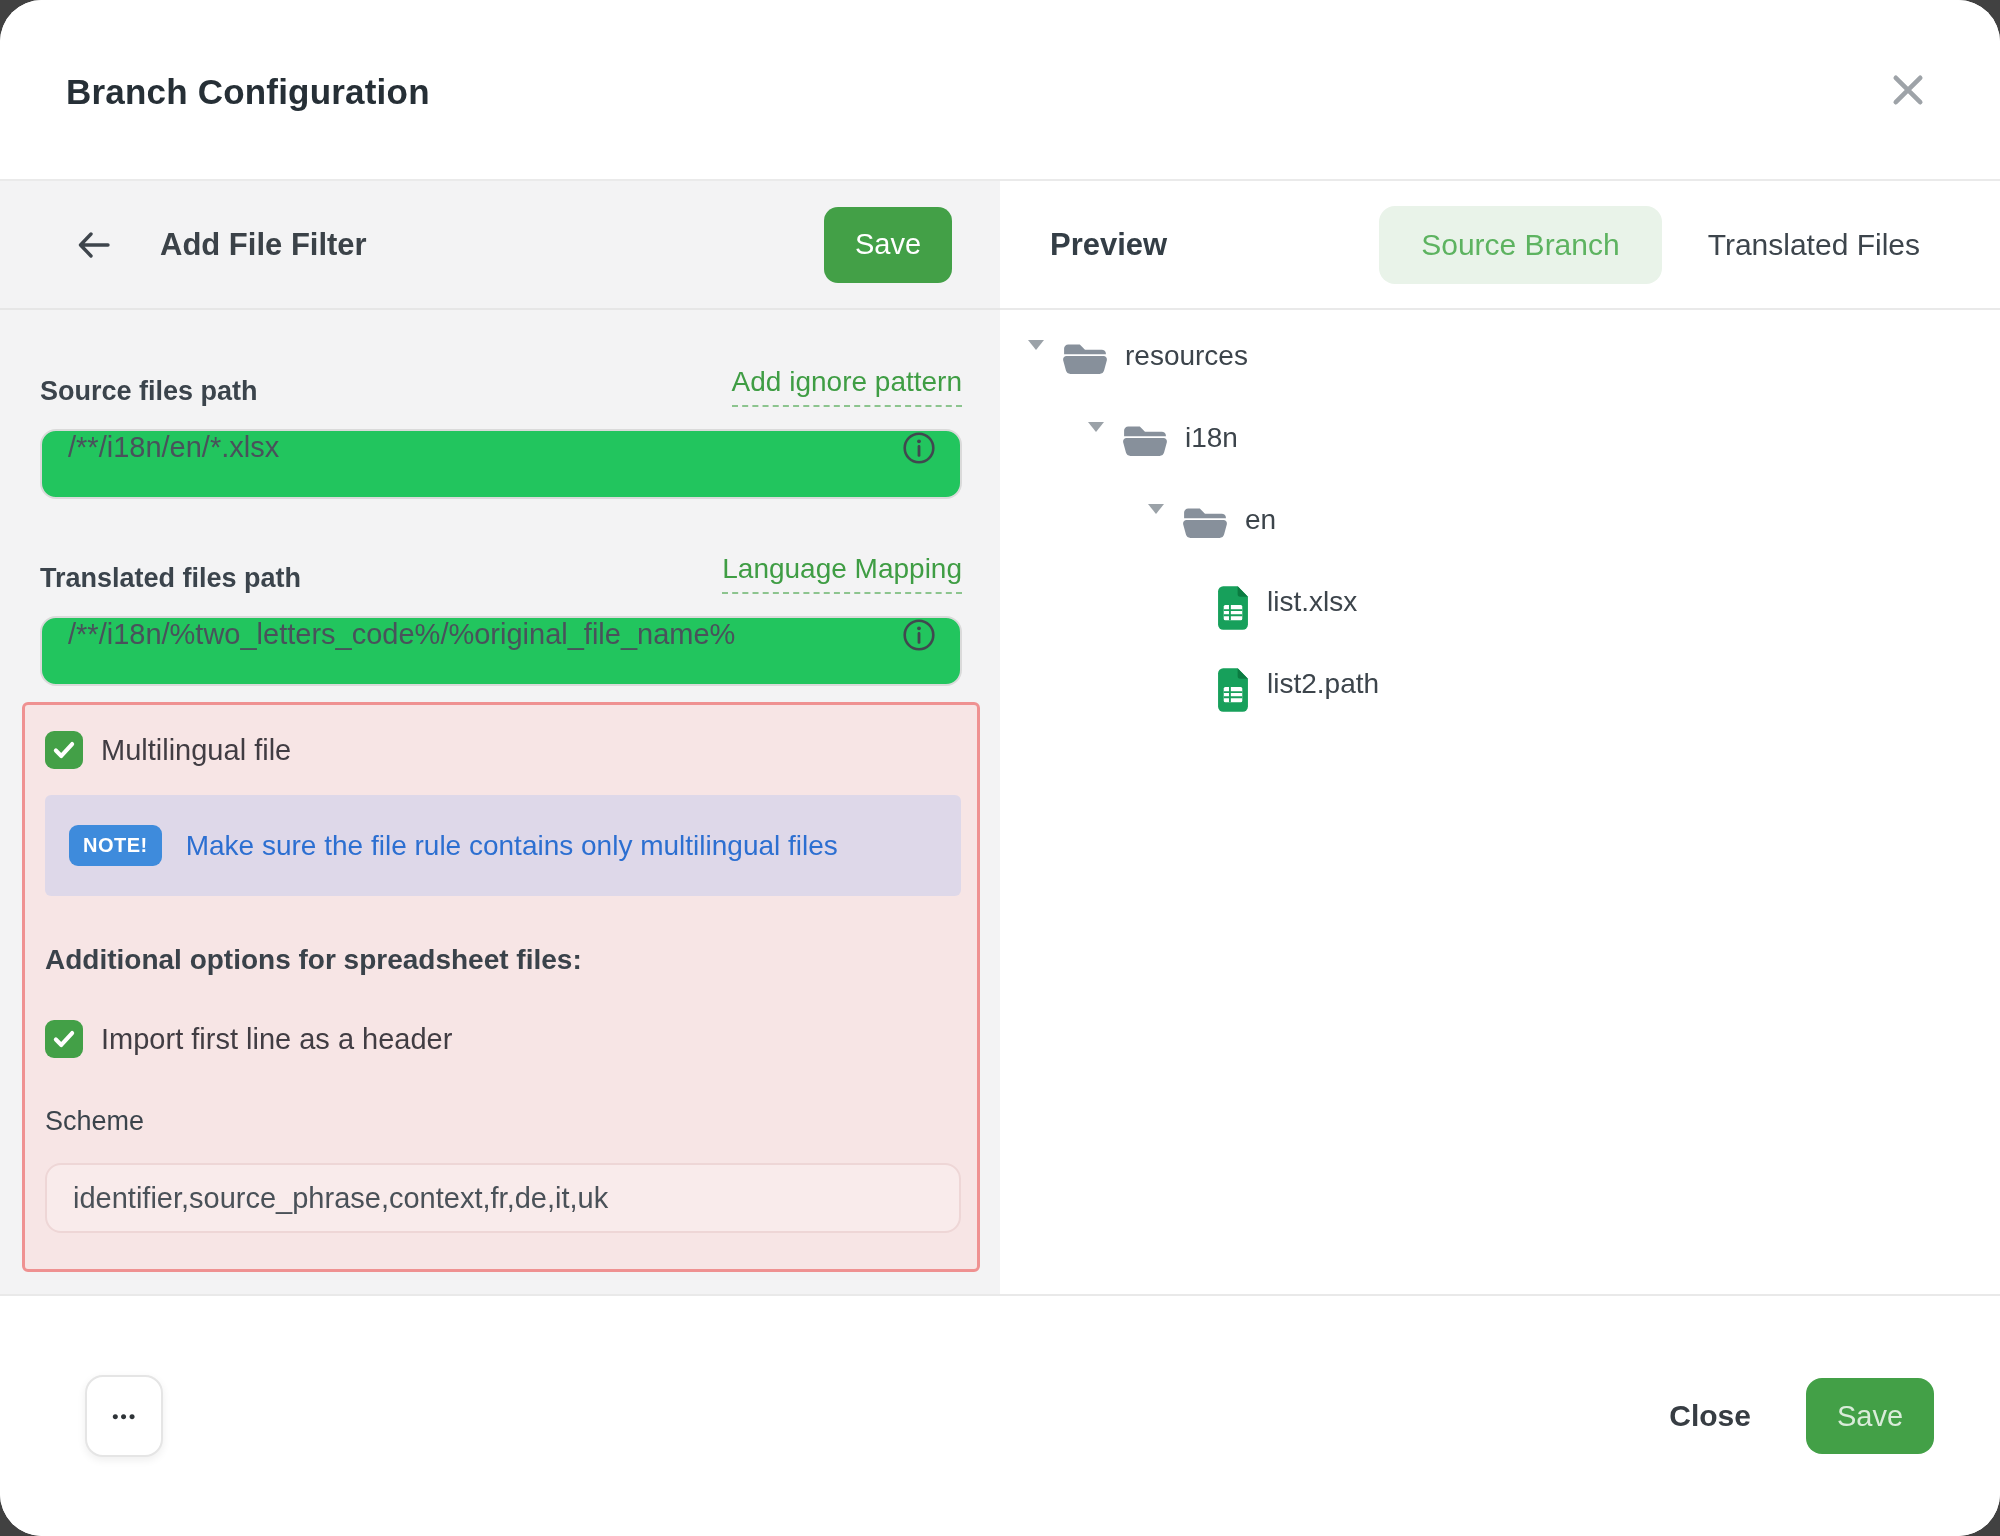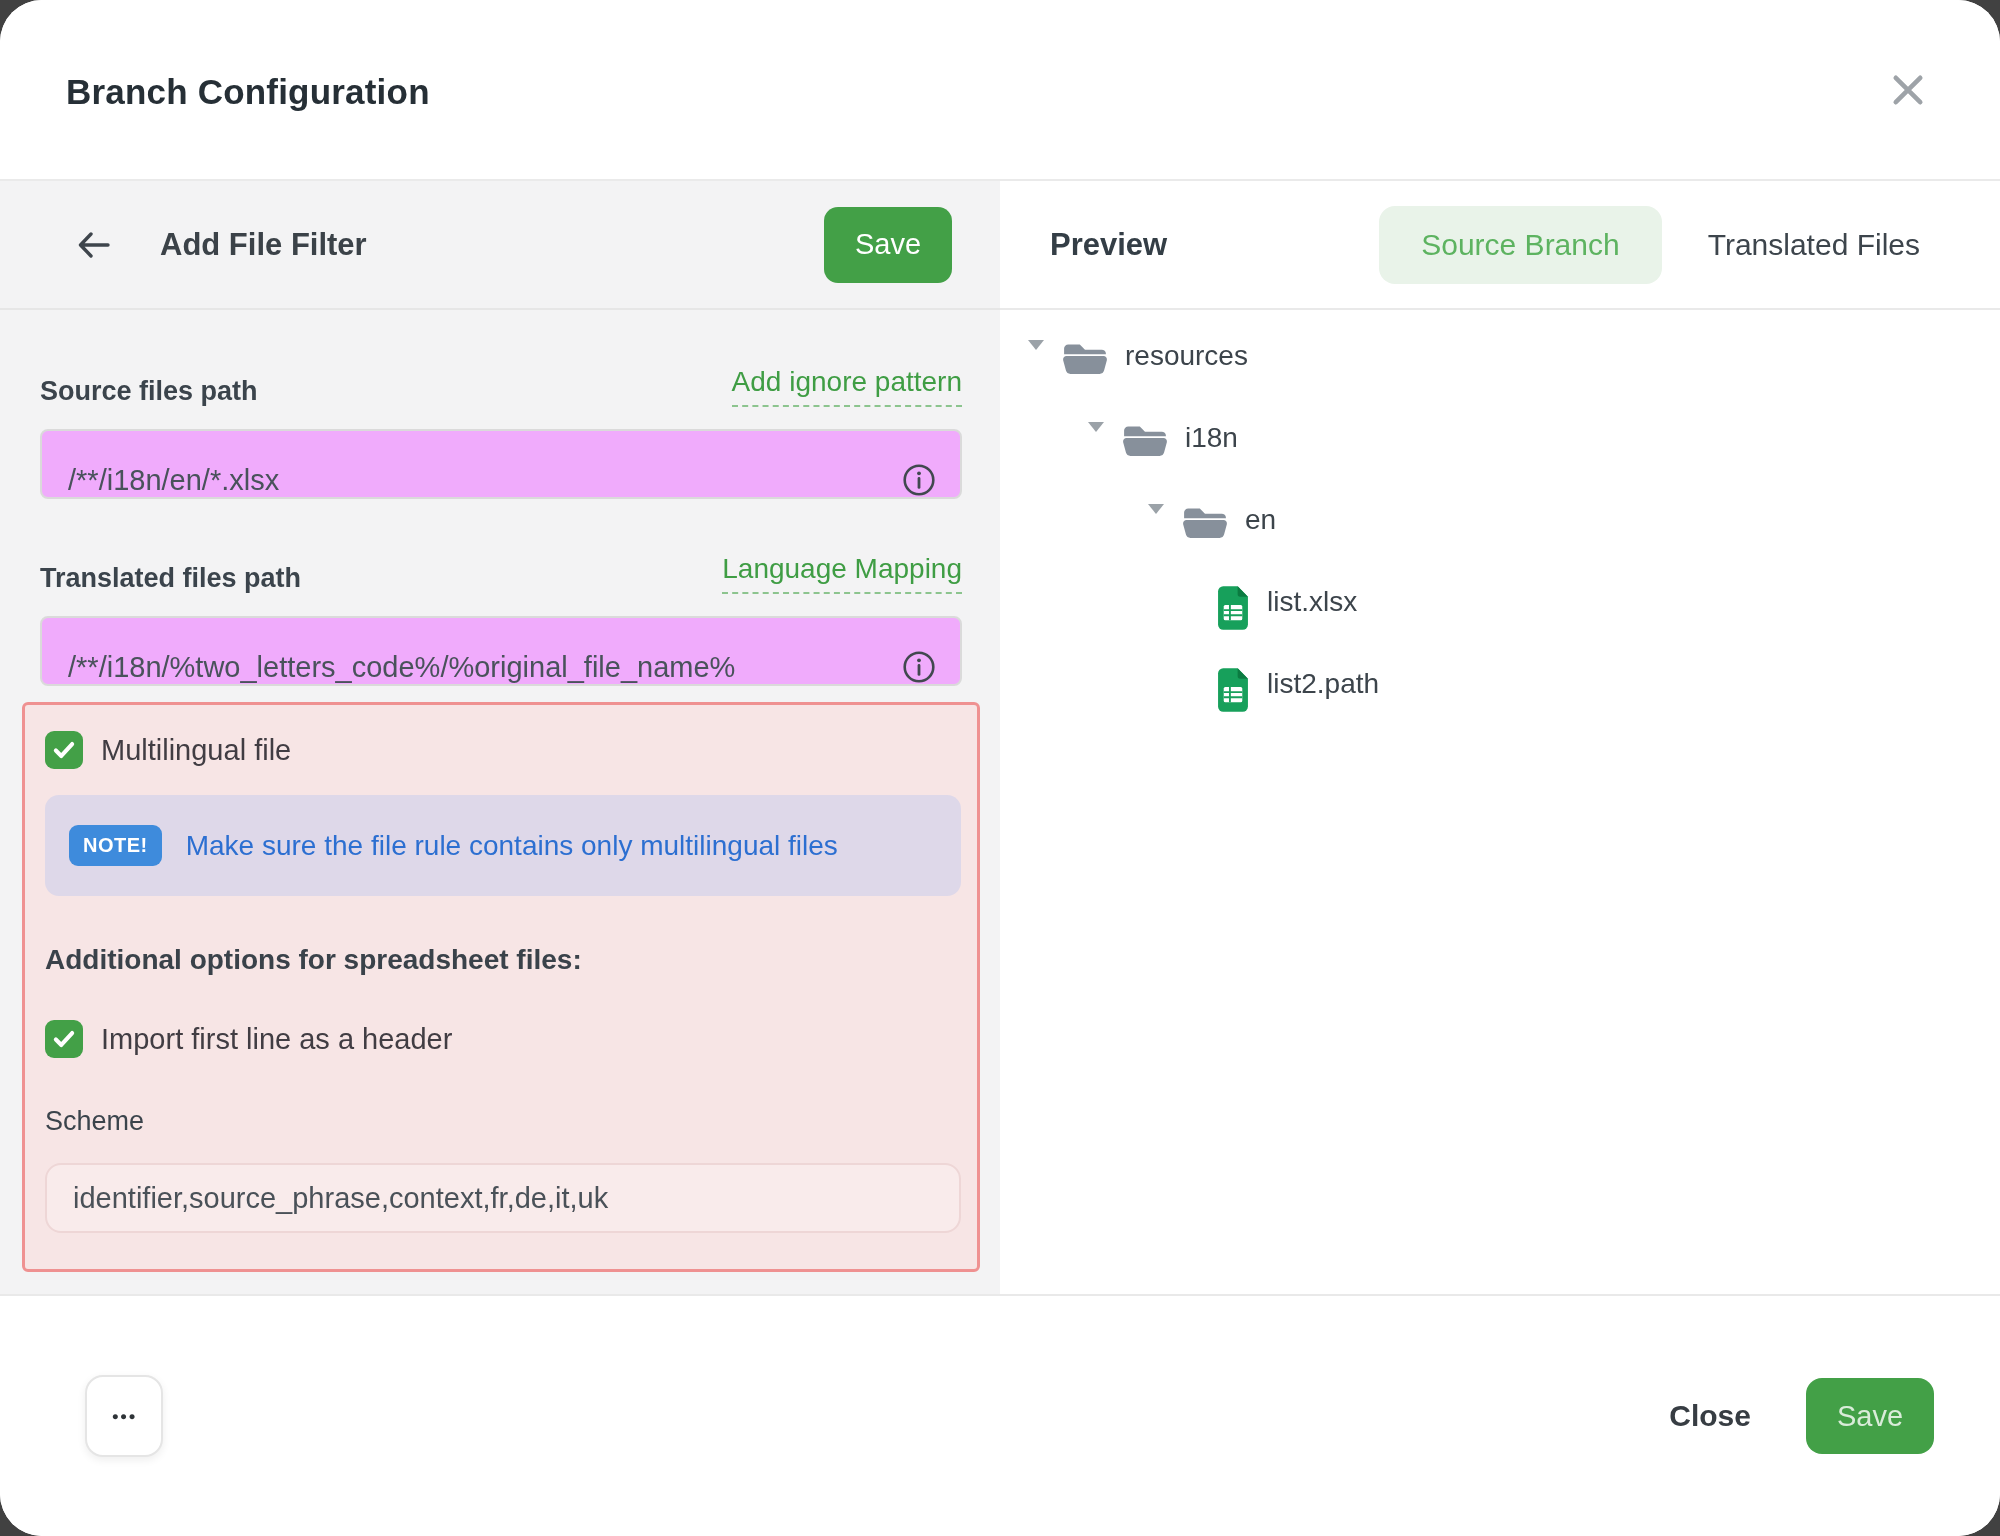--- a/index.html
+++ b/index.html
@@ -61,22 +61,22 @@
 
   .label-row { display:flex; align-items:flex-end; justify-content:space-between; margin-top:56px; }
   .field-label { font-size:27px; font-weight:600; color:#3b444c; }
   .green-link {
     font-size:28px; color:#3f9d44; text-decoration:none;
     border-bottom:2px dashed #8cc48e; padding-bottom:7px;
     cursor:pointer;
   }
   .text-field {
     margin-top:22px; height:70px;
-    background:#f0abfc; border:2px solid #dadada; border-radius:8px;
-    display:flex; align-items:flex-end; padding:0 24px 0 26px;
+    background:#22c55e; border:2px solid #dadada; border-radius:16px;
+    display:flex; align-items:flex-start; padding:0 24px 0 26px;
   }
   .text-field input {
     flex:1 1 auto; border:none; outline:none; background:transparent;
     font-size:29px; color:#49525b;
     font-family:"Liberation Sans", sans-serif;
   }
   .info-btn { background:none; border:none; cursor:pointer; display:flex; padding:0; margin-left:12px; }
 
   
   .pink-box {
@@ -87,21 +87,21 @@
   }
   .check-row { display:flex; align-items:center; }
   .checkbox {
     width:38px; height:38px; border-radius:9px;
     background:#43a047; border:none; cursor:pointer;
     display:flex; align-items:center; justify-content:center;
     flex:0 0 38px;
   }
   .check-label { margin-left:18px; font-size:29px; font-weight:400; color:#413d43; }
   .note-box {
-    margin-top:26px; background:#ded8e9; border-radius:14px;
+    margin-top:26px; background:#ded8e9; border-radius:6px;
     padding:30px 24px; display:flex; align-items:center;
   }
   .note-badge {
     background:#3e8bdc; color:#ffffff;
     font-size:20px; font-weight:700; letter-spacing:0.5px;
     padding:9px 14px; border-radius:9px; flex:0 0 auto;
   }
   .note-text { margin-left:24px; font-size:28px; color:#2c6fd1; }
   .sub-heading { margin-top:48px; font-size:28px; font-weight:600; color:#3a424a; }
   .pink-box .check-row.second { margin-top:44px; }

